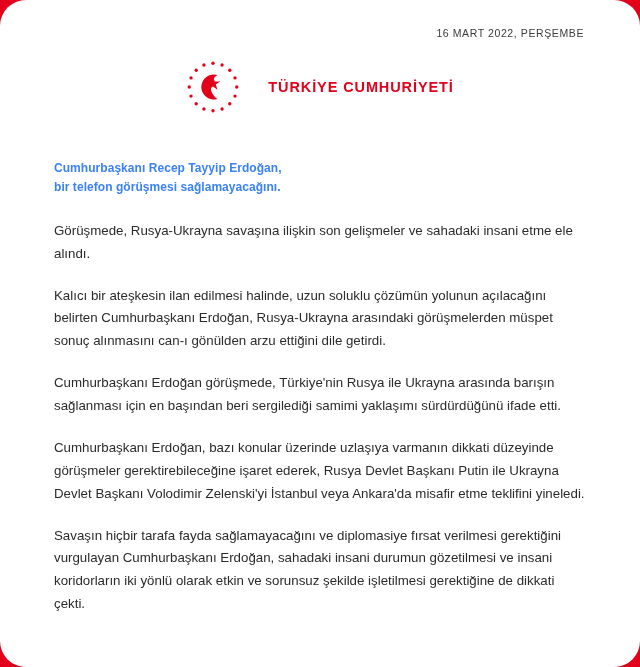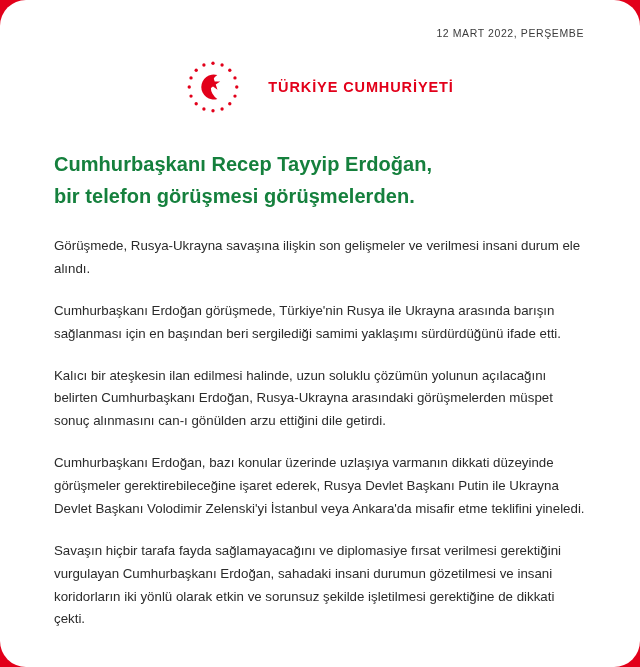--- a/index.html
+++ b/index.html
@@ -87,24 +87,24 @@
   }
   .org-name {
     color: #e2001a;
     font-weight: bold;
     line-height: 1.28;
     font-size: 14.5px;
     letter-spacing: 0.9px;
   }
   .org-name div { white-space: nowrap; }
   .headline {
-    margin-top: 35px;
-    color: #15803d;
+    margin-top: 45px;
+    color: #3b82f6;
     font-weight: bold;
-    font-size: 20px;
+    font-size: 12px;
     line-height: 1.58;
     letter-spacing: 0.05px;
   }
   .body-text {
     margin-top: 23px;
     color: #2b2b2b;
     font-size: 13.3px;
     line-height: 1.72;
   }
   .body-text p {
@@ -118,21 +118,21 @@
 <div class="page">
 
   <div class="band-top"></div>
   <div class="band-bottom"></div>
   <div class="band-left"></div>
   <div class="band-right"></div>
   <div class="sheet"></div>
 
   <div class="content">
 
-    <div class="date-line">12 MART 2022, PERŞEMBE</div>
+    <div class="date-line">16 MART 2022, PERŞEMBE</div>
 
     <div class="emblem-row">
       <div class="emblem">
         <svg viewBox="0 0 100 100" width="54" height="54" aria-hidden="true">
           <g fill="#e2001a">
 
             <path d="M50 22a28 28 0 1 0 0 56 28 28 0 0 1 0-56z" fill="none"></path>
             <path d="M58 28a23 23 0 1 0 0 44 26 26 0 0 1 0-44z"></path>
             <polygon points="50,30 53.2,39.6 63.3,39.6 55.1,45.6 58.3,55.2 50,49.2 41.7,55.2 44.9,45.6 36.7,39.6 46.8,39.6"></polygon>
 
@@ -157,25 +157,25 @@
           </g>
         </svg>
       </div>
       <div class="org-name">
         <div>TÜRKİYE CUMHURİYETİ</div>
       </div>
     </div>
 
     <div class="headline">
       <div>Cumhurbaşkanı Recep Tayyip Erdoğan,</div>
-      <div>bir telefon görüşmesi görüşmelerden.</div>
+      <div>bir telefon görüşmesi sağlamayacağını.</div>
     </div>
 
     <div class="body-text">
-      <p>Görüşmede, Rusya-Ukrayna savaşına ilişkin son gelişmeler ve verilmesi insani durum ele alındı.</p>
+      <p>Görüşmede, Rusya-Ukrayna savaşına ilişkin son gelişmeler ve sahadaki insani etme ele alındı.</p>
+      <p>Kalıcı bir ateşkesin ilan edilmesi halinde, uzun soluklu çözümün yolunun açılacağını belirten Cumhurbaşkanı Erdoğan, Rusya-Ukrayna arasındaki görüşmelerden müspet sonuç alınmasını can-ı gönülden arzu ettiğini dile getirdi.</p>
       <p>Cumhurbaşkanı Erdoğan görüşmede, Türkiye'nin Rusya ile Ukrayna arasında barışın sağlanması için en başından beri sergilediği samimi yaklaşımı sürdürdüğünü ifade etti.</p>
-      <p>Kalıcı bir ateşkesin ilan edilmesi halinde, uzun soluklu çözümün yolunun açılacağını belirten Cumhurbaşkanı Erdoğan, Rusya-Ukrayna arasındaki görüşmelerden müspet sonuç alınmasını can-ı gönülden arzu ettiğini dile getirdi.</p>
       <p>Cumhurbaşkanı Erdoğan, bazı konular üzerinde uzlaşıya varmanın dikkati düzeyinde görüşmeler gerektirebileceğine işaret ederek, Rusya Devlet Başkanı Putin ile Ukrayna Devlet Başkanı Volodimir Zelenski'yi İstanbul veya Ankara'da misafir etme teklifini yineledi.</p>
       <p>Savaşın hiçbir tarafa fayda sağlamayacağını ve diplomasiye fırsat verilmesi gerektiğini vurgulayan Cumhurbaşkanı Erdoğan, sahadaki insani durumun gözetilmesi ve insani koridorların iki yönlü olarak etkin ve sorunsuz şekilde işletilmesi gerektiğine de dikkati çekti.</p>
     </div>
 
   </div>
 </div>
 
 </body></html>

